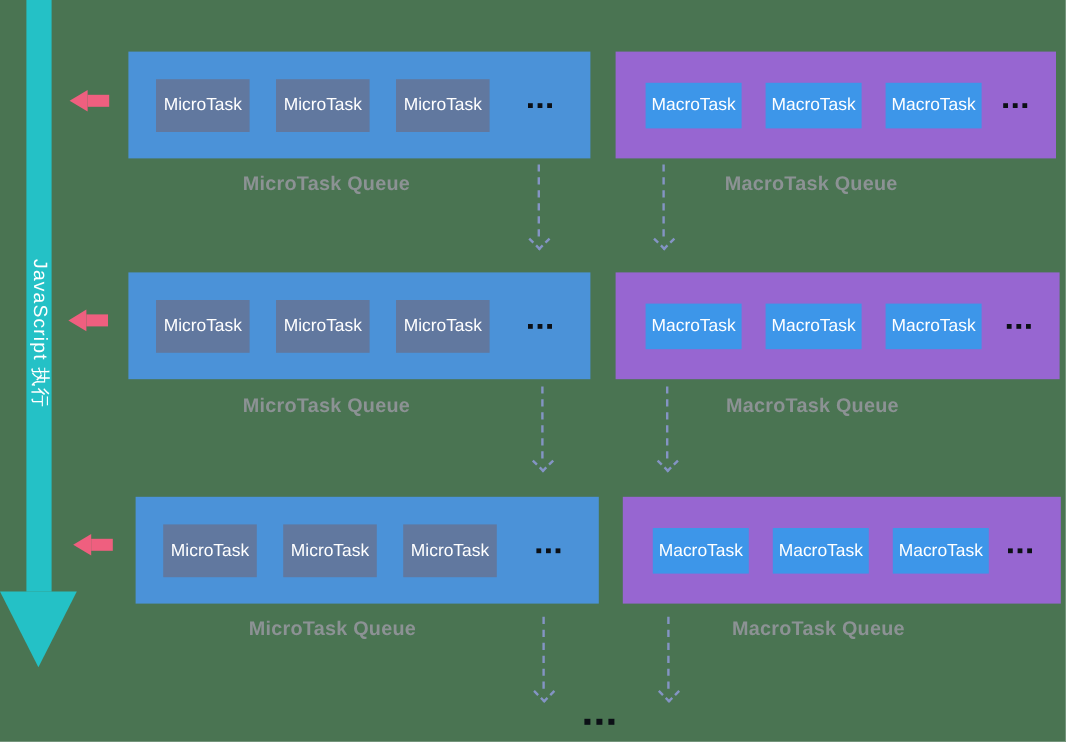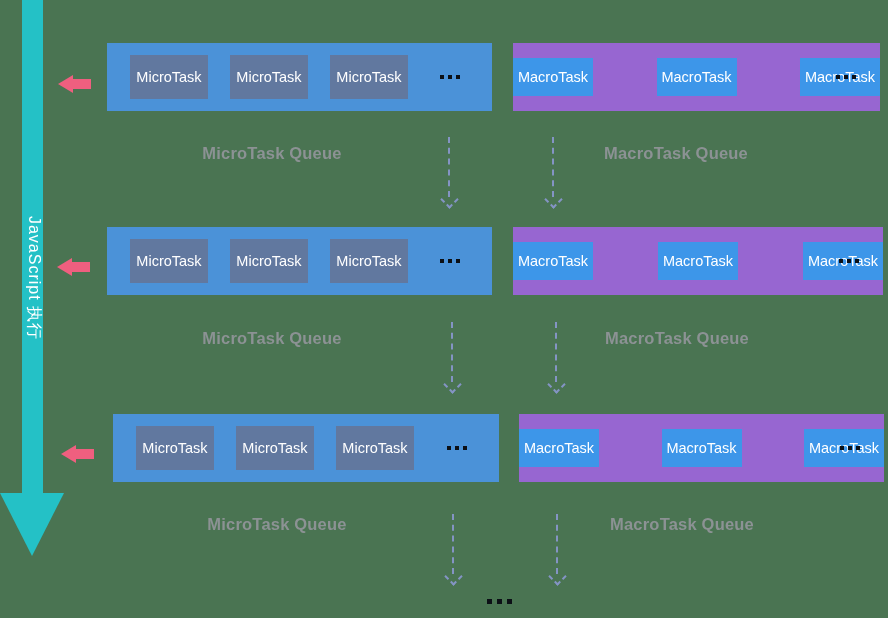--- a/index.html
+++ b/index.html
@@ -27,23 +27,23 @@
   .exec-shaft { position:absolute; left:22px; top:0; width:21px; height:493px;
     background:var(--execution-arrow); }
   .exec-head { position:absolute; left:0px; top:493px; width:0; height:0;
     border-left:32px solid transparent; border-right:32px solid transparent;
     border-top:63px solid var(--execution-arrow); }
   .exec-label { position:absolute; left:33px; top:278px;
     transform:translate(-50%,-50%) rotate(90deg); transform-origin:center;
     color:var(--item-text); font-size:16px; letter-spacing:1px; white-space:nowrap; }
 
   
-  .qbox { position:absolute; height:68px; display:flex; align-items:center; }
+  .qbox { position:absolute; height:89px; display:flex; align-items:center; }
   .qbox.micro { background:var(--micro-queue); padding-left:23px; gap:22px; }
-  .qbox.macro { background:var(--macro-queue); gap:20px;justify-content:space-between; }
+  .qbox.macro { background:var(--macro-queue); padding-left:25px; gap:20px; }
   .task { display:flex; align-items:center; justify-content:center;
     color:var(--item-text); font-size:14.5px; }
   .task.micro { width:78px; height:44px; background:var(--micro-item); }
   .task.macro { width:80px; height:38px; background:var(--macro-item); }
 
   .r1.micro { left:107px; top:43px; width:385px; }
   .r1.macro { left:513px; top:43px; width:367px; }
   .r2.micro { left:107px; top:227px; width:385px; }
   .r2.macro { left:513px; top:227px; width:370px; }
   .r3.micro { left:113px; top:414px; width:386px; }

